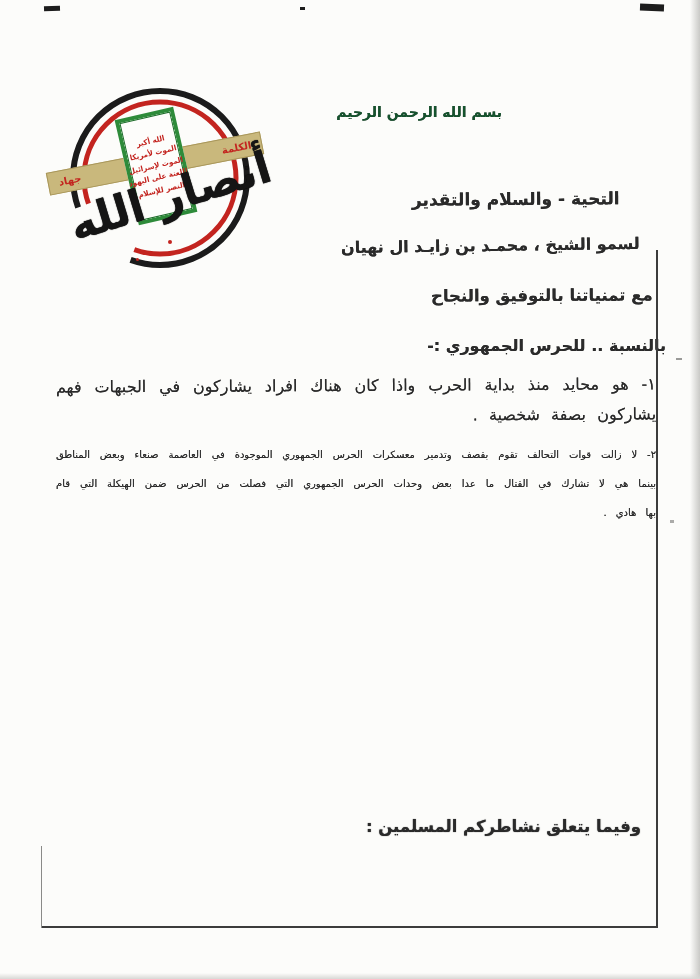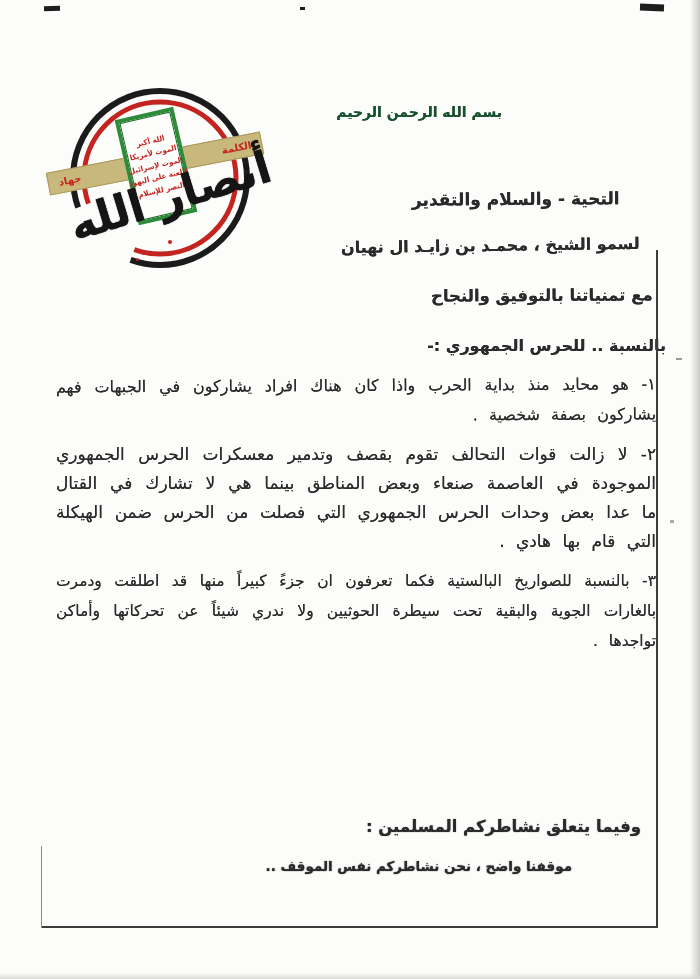--- a/index.html
+++ b/index.html
@@ -35,21 +35,21 @@
   .sec1{right:34px;top:336px;font-size:16px;font-weight:bold;}
   .sec2{right:59px;top:817px;font-size:16.5px;font-weight:bold;
     text-shadow:0 0 1px rgba(40,40,40,.9);}
   .closing{right:128px;top:858px;font-size:13.5px;font-weight:bold;
     text-shadow:0 0 1.2px rgba(40,40,40,.95);filter:blur(.2px);}
 
   .items{position:absolute;left:56px;top:371px;width:600px;direction:rtl;}
   .items p{margin:0;text-align:justify;text-shadow:0 0 .5px rgba(45,45,45,.8);
     word-spacing:6px;letter-spacing:.3px;}
   .it1{font-size:16px;line-height:30px;margin-bottom:9px !important;transform:rotate(-.3deg);}
-  .it2{font-size:17px;line-height:29px;margin-bottom:10px !important;}
+  .it2{font-size:10px;line-height:29px;margin-bottom:10px !important;}
   .it3{font-size:15.5px;line-height:30px;}
 
   
   .emblem{position:absolute;left:50px;top:82px;width:212px;height:208px;}
   .emblem svg{position:absolute;left:0;top:0;}
   .ribbon{position:absolute;left:-4px;top:70px;width:218px;height:23px;
     background:#c9b87c;border:1px solid #a8965a;transform:rotate(-11deg);
     display:flex;justify-content:space-between;align-items:center;
     padding:0 10px;box-sizing:border-box;direction:rtl;}
   .ribbon span{color:#c3241f;font-weight:bold;font-size:10px;white-space:nowrap;}
@@ -100,24 +100,22 @@
 
   <div class="line basmala">بسم الله الرحمن الرحيم</div>
   <div class="line greeting">التحية - والسلام والتقدير</div>
   <div class="line addressee">لسمو الشيخ ، محمـد بن زايـد ال نهيان</div>
   <div class="line wishes">مع تمنياتنا بالتوفيق والنجاح</div>
   <div class="line sec1">بالنسبة .. للحرس الجمهوري :-</div>
 
   <div class="items">
     <p class="it1"><span>١-</span> <span>هو محايد منذ بداية الحرب واذا كان هناك افراد يشاركون في الجبهات فهم يشاركون بصفة شخصية .</span></p>
     <p class="it2"><span>٢-</span> <span>لا زالت قوات التحالف تقوم بقصف وتدمير معسكرات الحرس الجمهوري الموجودة في العاصمة صنعاء وبعض المناطق بينما هي لا تشارك في القتال ما عدا بعض وحدات الحرس الجمهوري التي فصلت من الحرس ضمن الهيكلة التي قام بها هادي .</span></p>
-    <p class="it3"><span>٣-</span> <span>بالنسبة للصواريخ البالستية فكما تعرفون ان جزءً كبيراً منها قد اطلقت ودمرت بالغارات الجوية والبقية تحت سيطرة الحوثيين ولا ندري شيئاً عن تحركاتها وأماكن تواجدها .</span></p>
   </div>
 
   <div class="line sec2">وفيما يتعلق نشاطركم المسلمين :</div>
-  <div class="line closing">موقفنا واضح ، نحن نشاطركم نفس الموقف ..</div>
 
   <div class="vline-right"></div>
   <div class="hline-bottom"></div>
   <div class="vline-left"></div>
   <div class="edge-strip"></div>
   <div class="edge-strip-bottom"></div>
 </div>
 
 </body></html>

